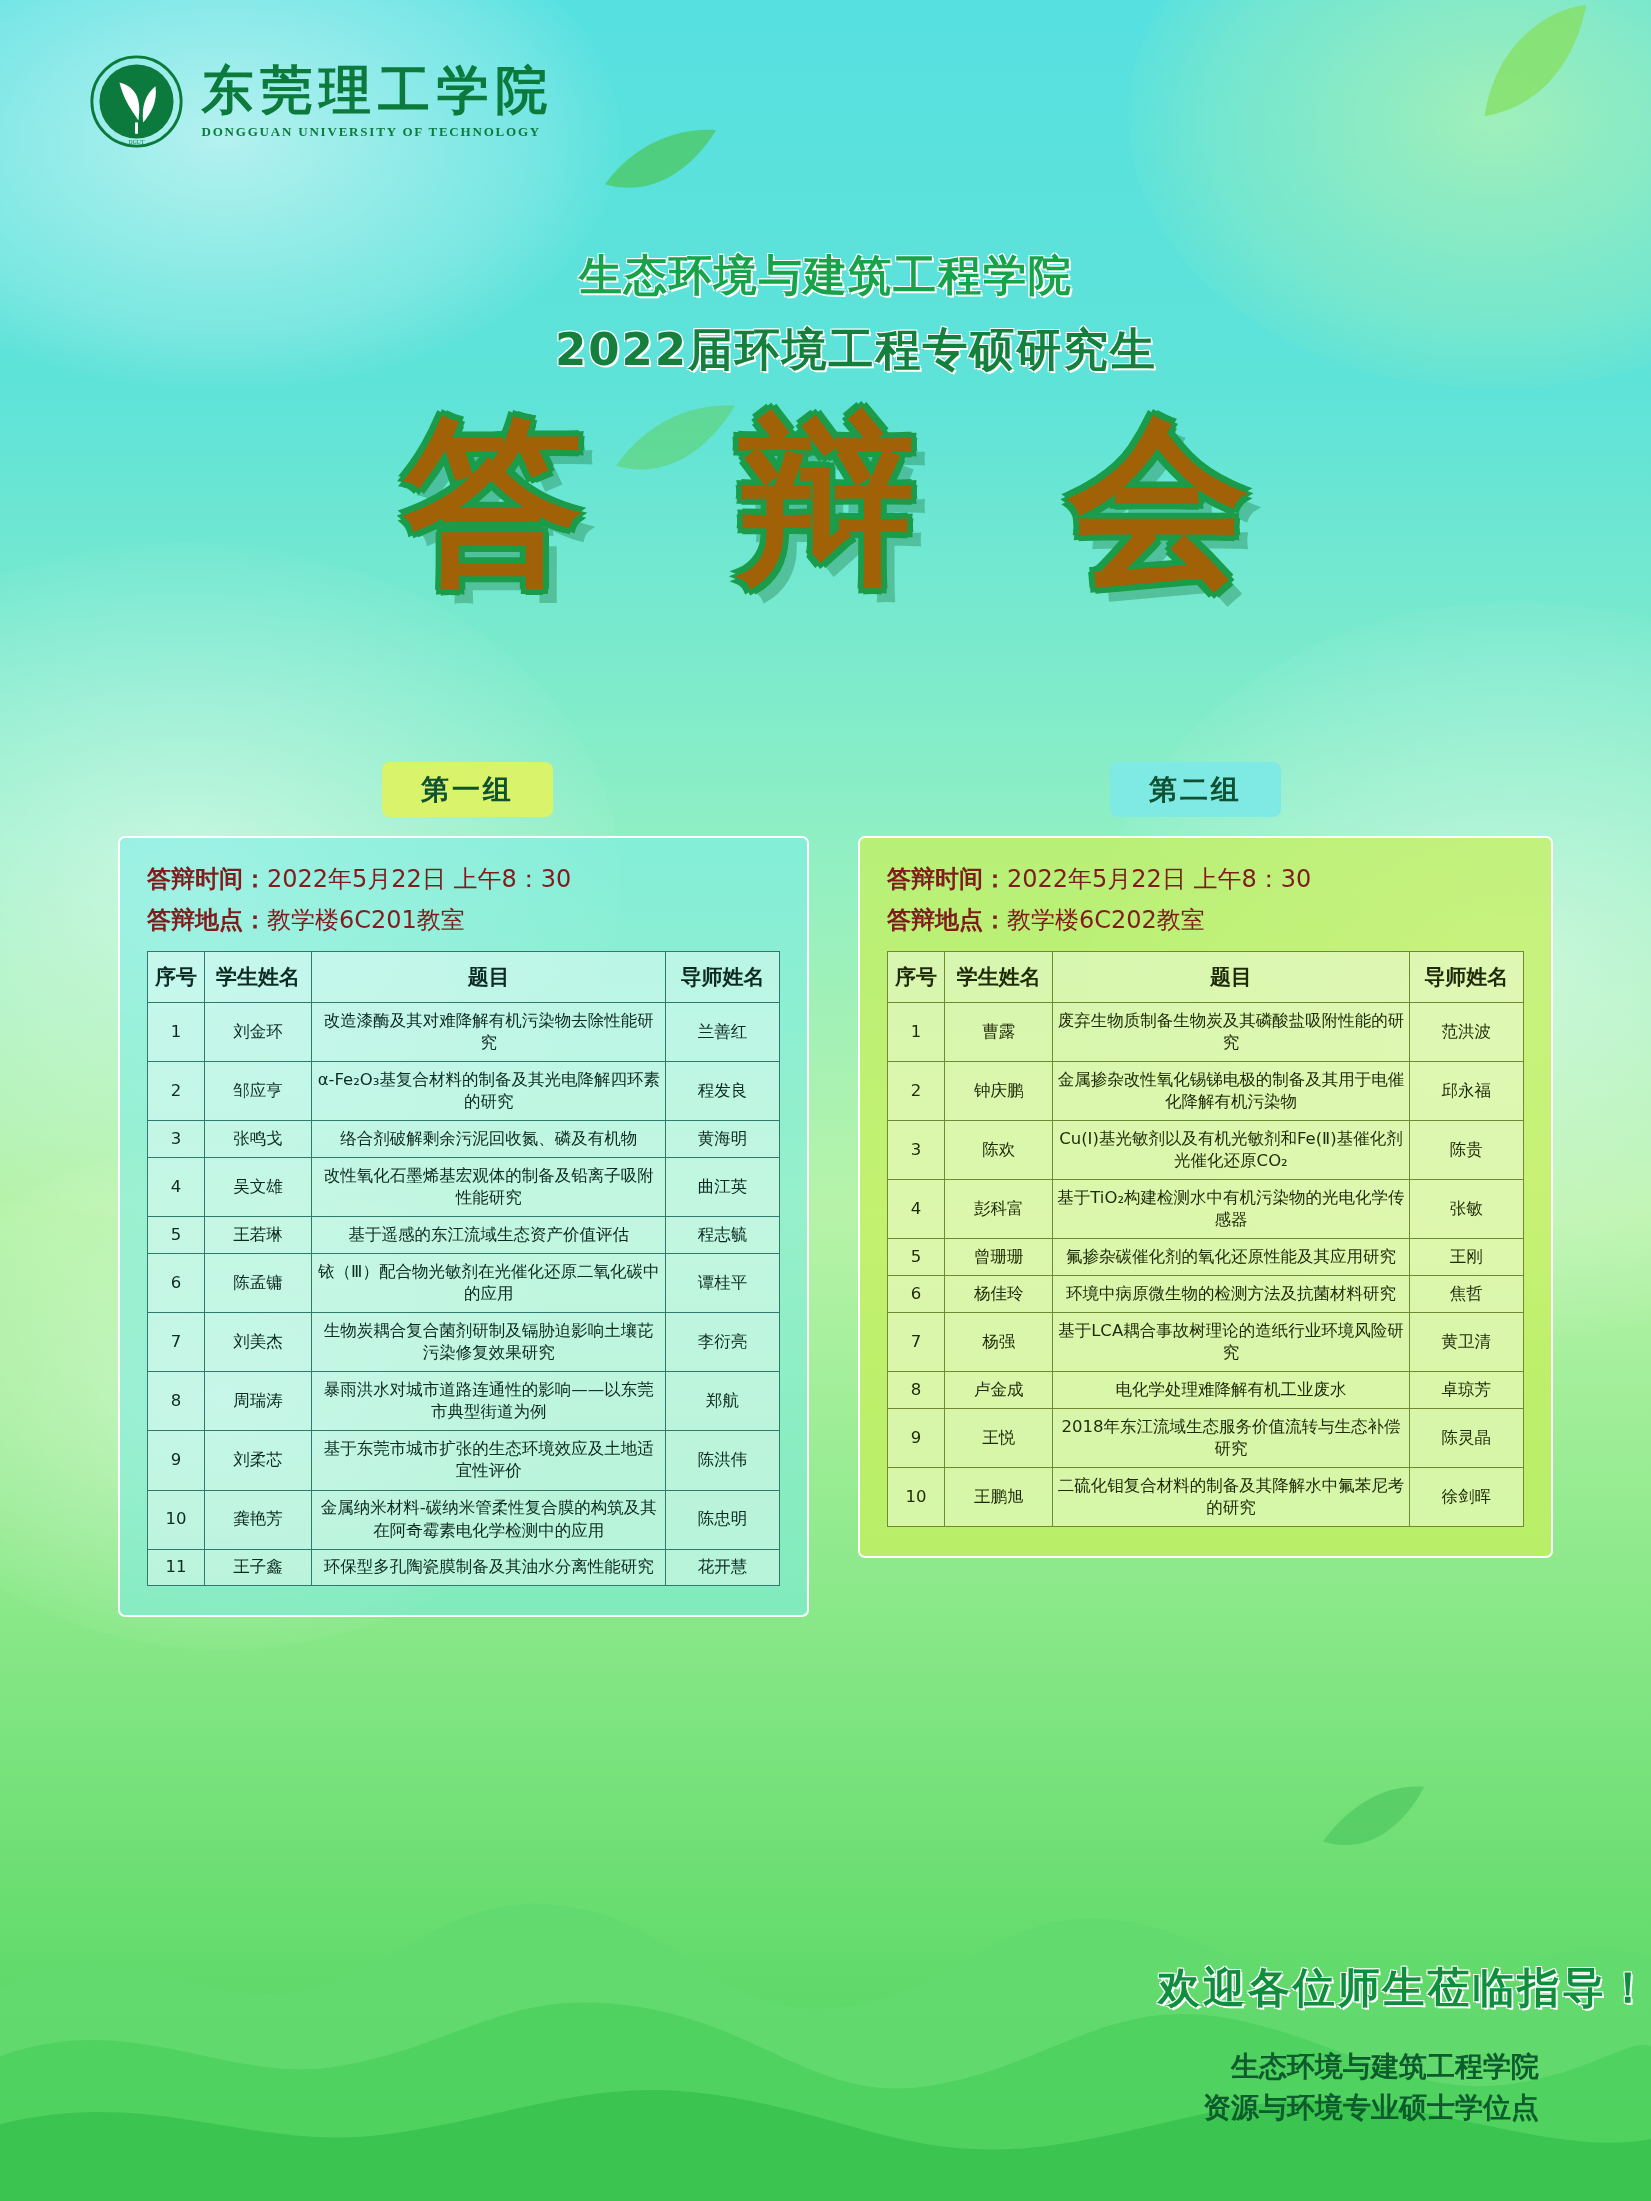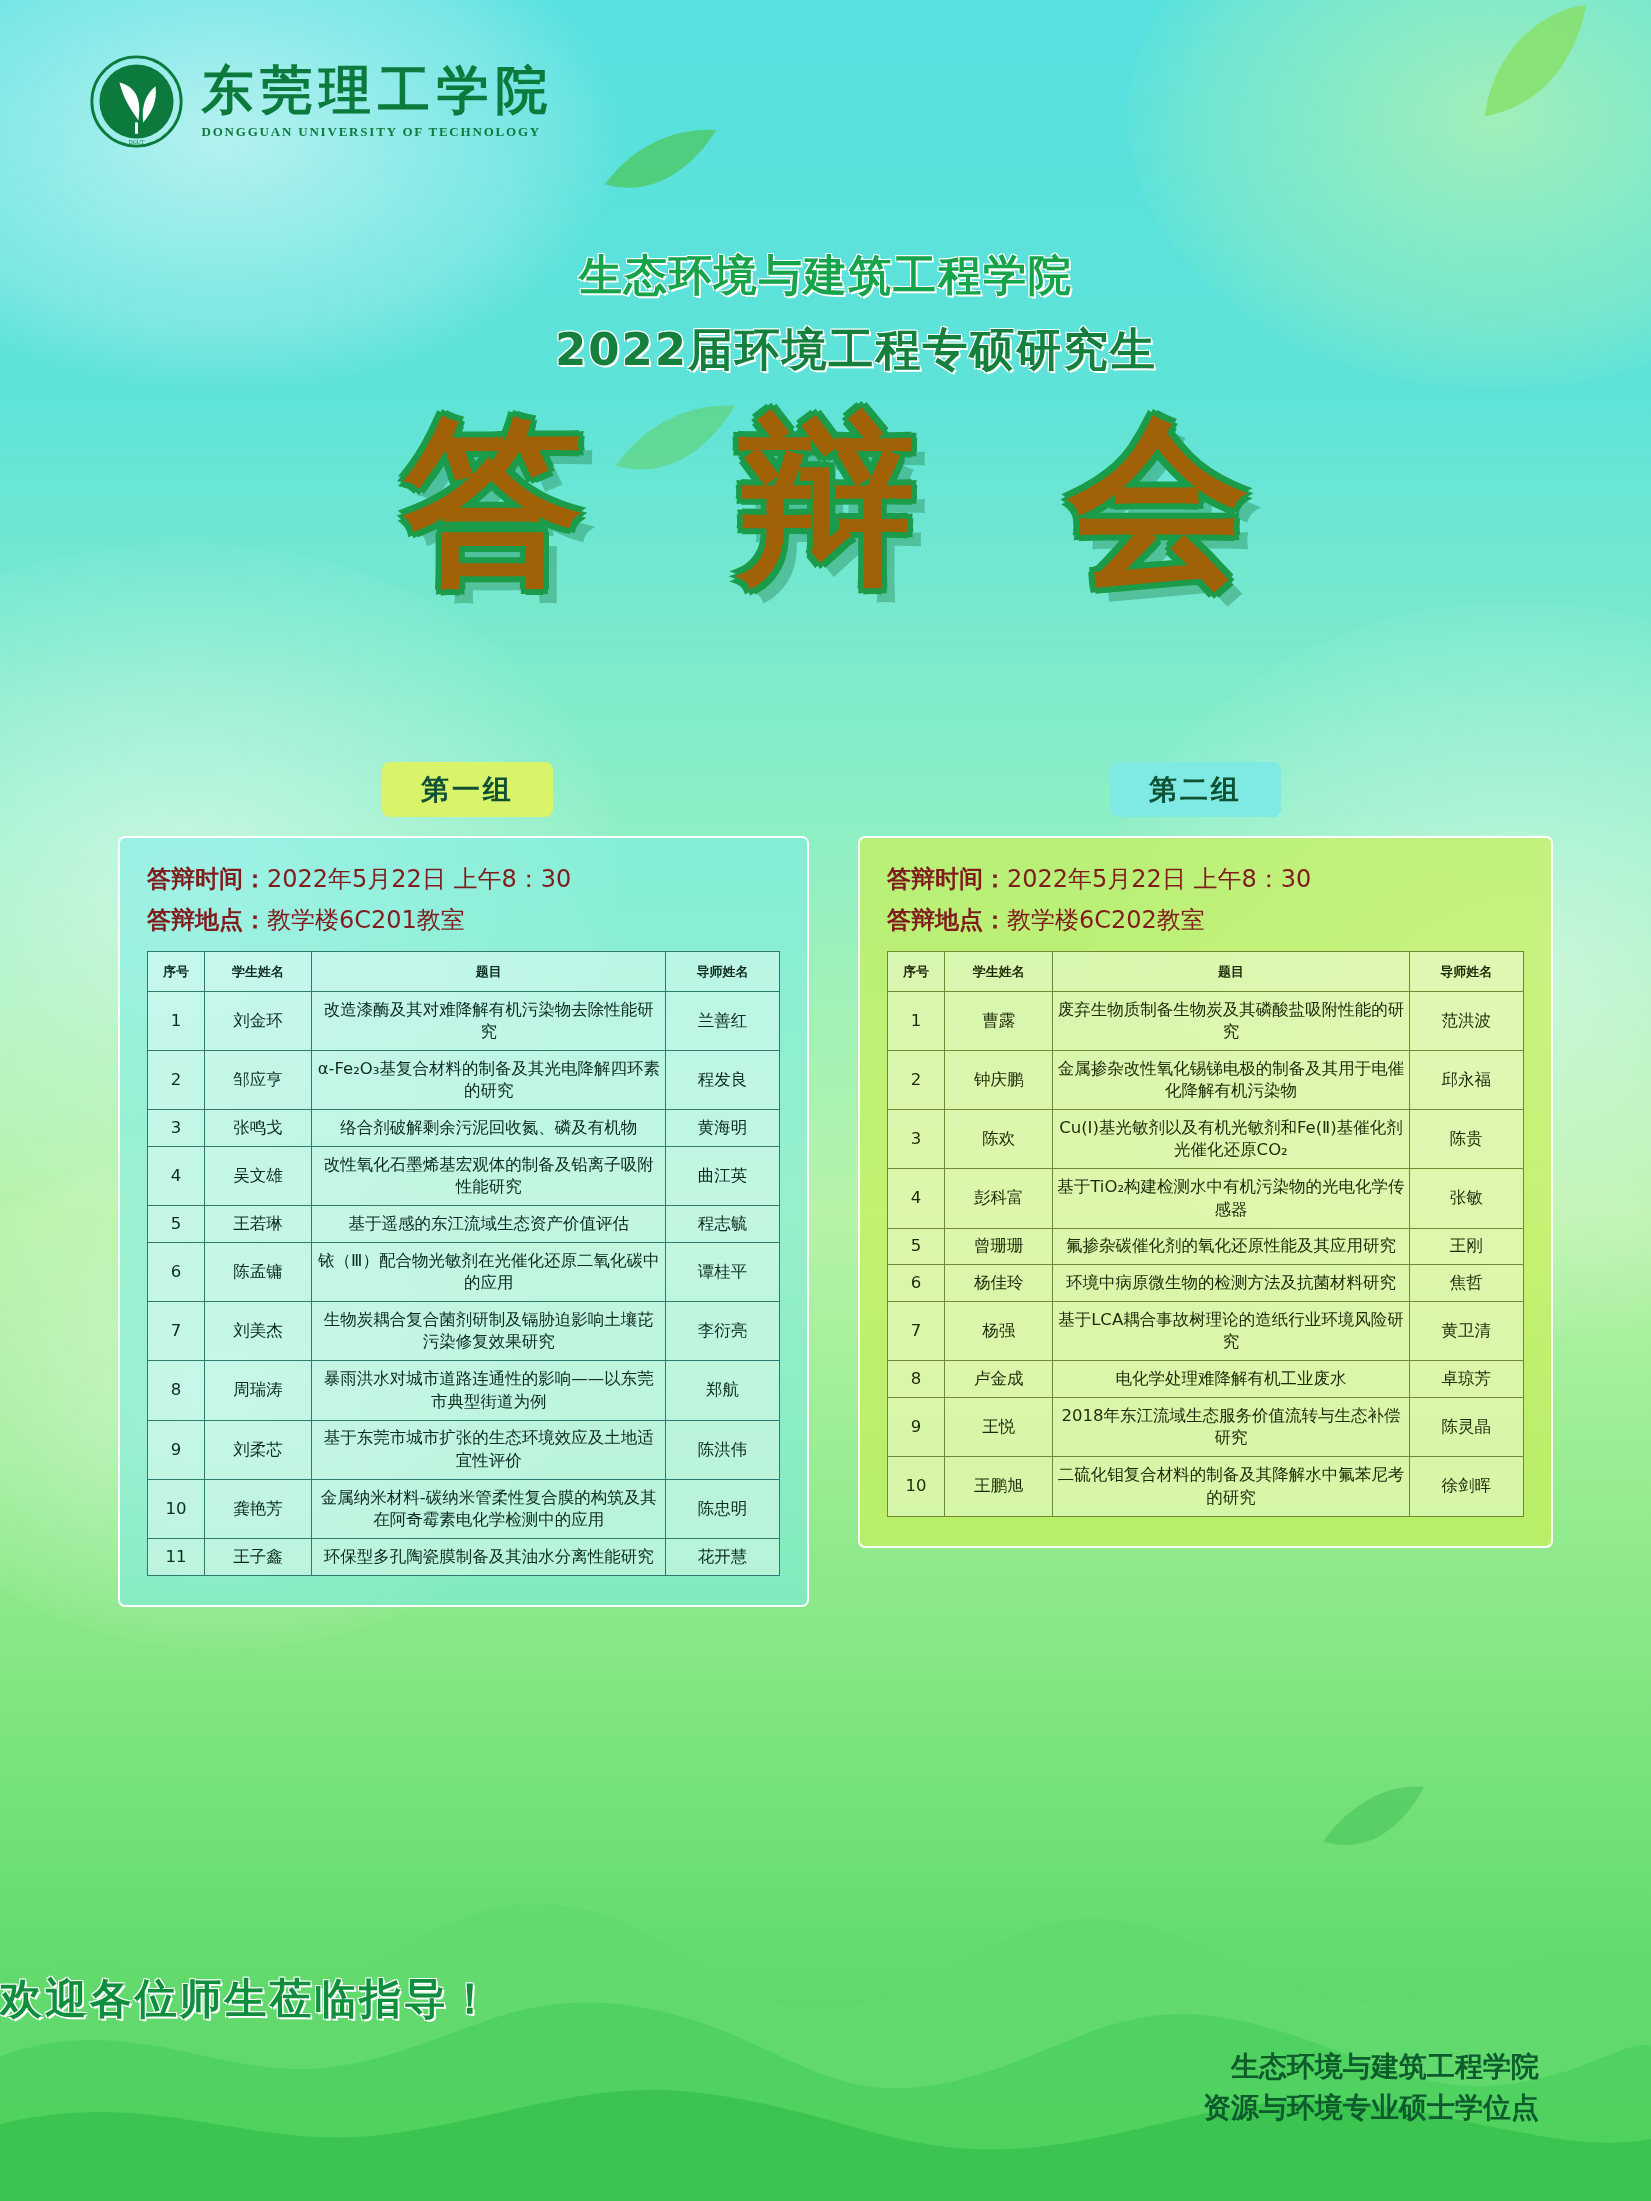--- a/index.html
+++ b/index.html
@@ -210,21 +210,21 @@
   table.schedule th,
   table.schedule td {
     border: 1px solid #2f7a6e;
     text-align: center;
     vertical-align: middle;
     color: #0d2b22;
     padding: 6.8px 3.9px;
     line-height: 1.35;
   }
   table.schedule th {
-    font-size: 13px;
+    font-size: 21px;
     font-weight: bold;
     padding: 10.7px 3.9px;
   }
   table.schedule td {
     font-size: 16.5px;
   }
   .panel-2 table.schedule th,
   .panel-2 table.schedule td {
     border-color: #6f8a33;
     color: #1e2a08;
@@ -234,28 +234,27 @@
   .col-title { width: 56%; }
   .col-advisor { width: 18%; }
   td.c-title { font-size: 16.5px; }
   td.c-no, td.c-student, td.c-advisor { font-size: 18.4px; }
 
   
   .welcome {
     position: absolute;
     left: 0; right: 0;
     top: 1960px;
-    text-align: left;
+    text-align: right;
     font-size: 42px;
     font-weight: bold;
     color: #0f8f3e;
     letter-spacing: 2.9px;
     font-family: "DejaVu Sans", "Liberation Sans", sans-serif;
     text-shadow: 1.9px 1.9px 0 #ffffff, -1px -1px 0 #ffffff, 1px -1px 0 #ffffff, -1px 1px 0 #ffffff;
-    margin-top: 11px;
   }
   .signature {
     position: absolute;
     right: 113px;
     top: 2047px;
     text-align: right;
     font-size: 28px;
     font-weight: bold;
     color: #0c5c2c;
     line-height: 1.45;

